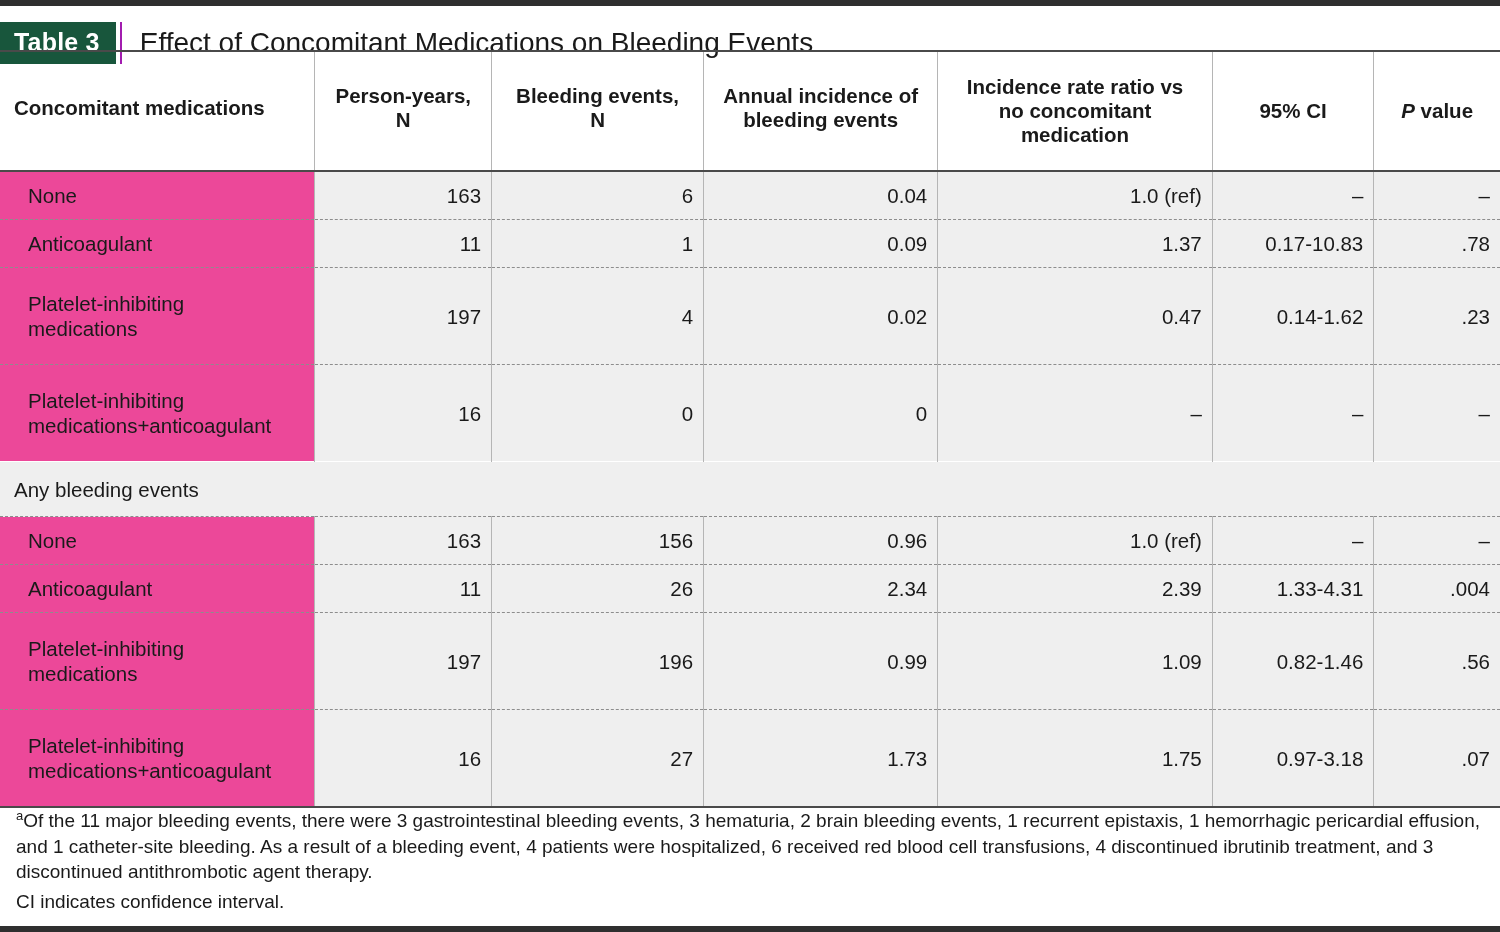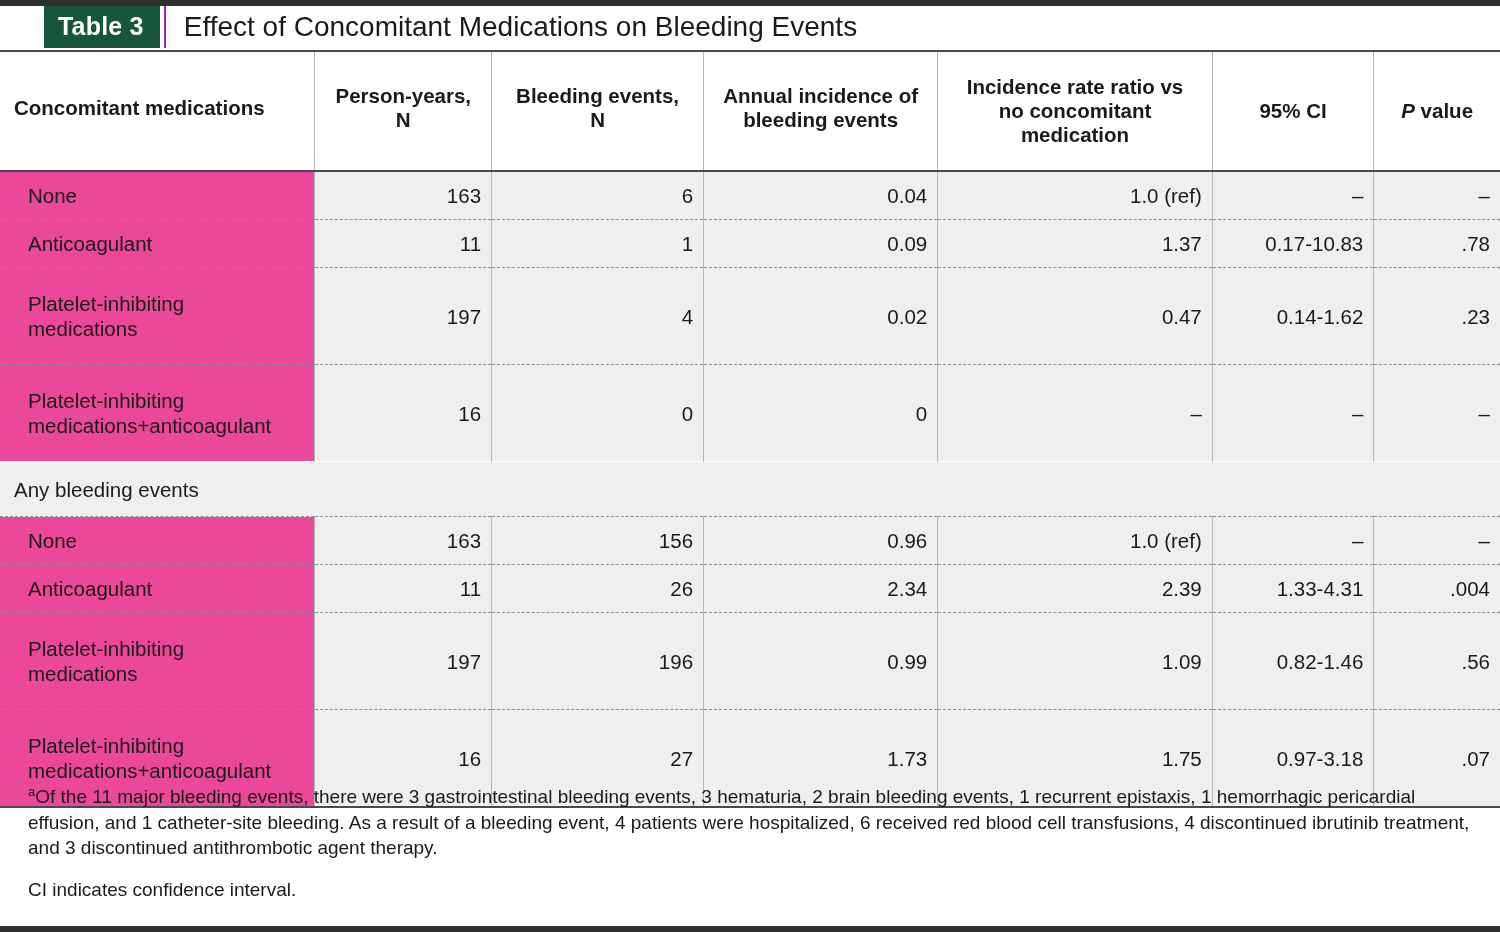--- a/index.html
+++ b/index.html
@@ -32,27 +32,26 @@
   .rule-bottom {
     position: absolute;
     left: 0; right: 0; bottom: 0;
     height: 6px;
     background: #2f2f2f;
   }
 
   
   .title-bar {
     position: absolute;
-    top: 6px;
+    top: 22px;
     left: 0;
     right: 0;
     height: 42px;
     display: flex;
     align-items: stretch;
-    padding-left: 44px;
   }
   .title-tag {
     background: #18563c;
     color: #ffffff;
     font-size: 25px;
     font-weight: bold;
     padding: 2px 16px 4px 14px;
     display: flex;
     align-items: center;
     letter-spacing: 0.2px;
@@ -162,21 +161,21 @@
     position: absolute;
     left: 0;
     right: 0;
     bottom: 6px;
     padding: 10px 12px 8px 12px;
     box-sizing: border-box;
     font-size: 19px;
     line-height: 1.34;
   }
   .footnotes p {
-    margin: 16px;
+    margin: 4px;
   }
   .footnotes .sup {
     font-size: 13px;
     vertical-align: super;
   }
 </style>
 </head>
 <body>
 
 <div class="table-wrap">

